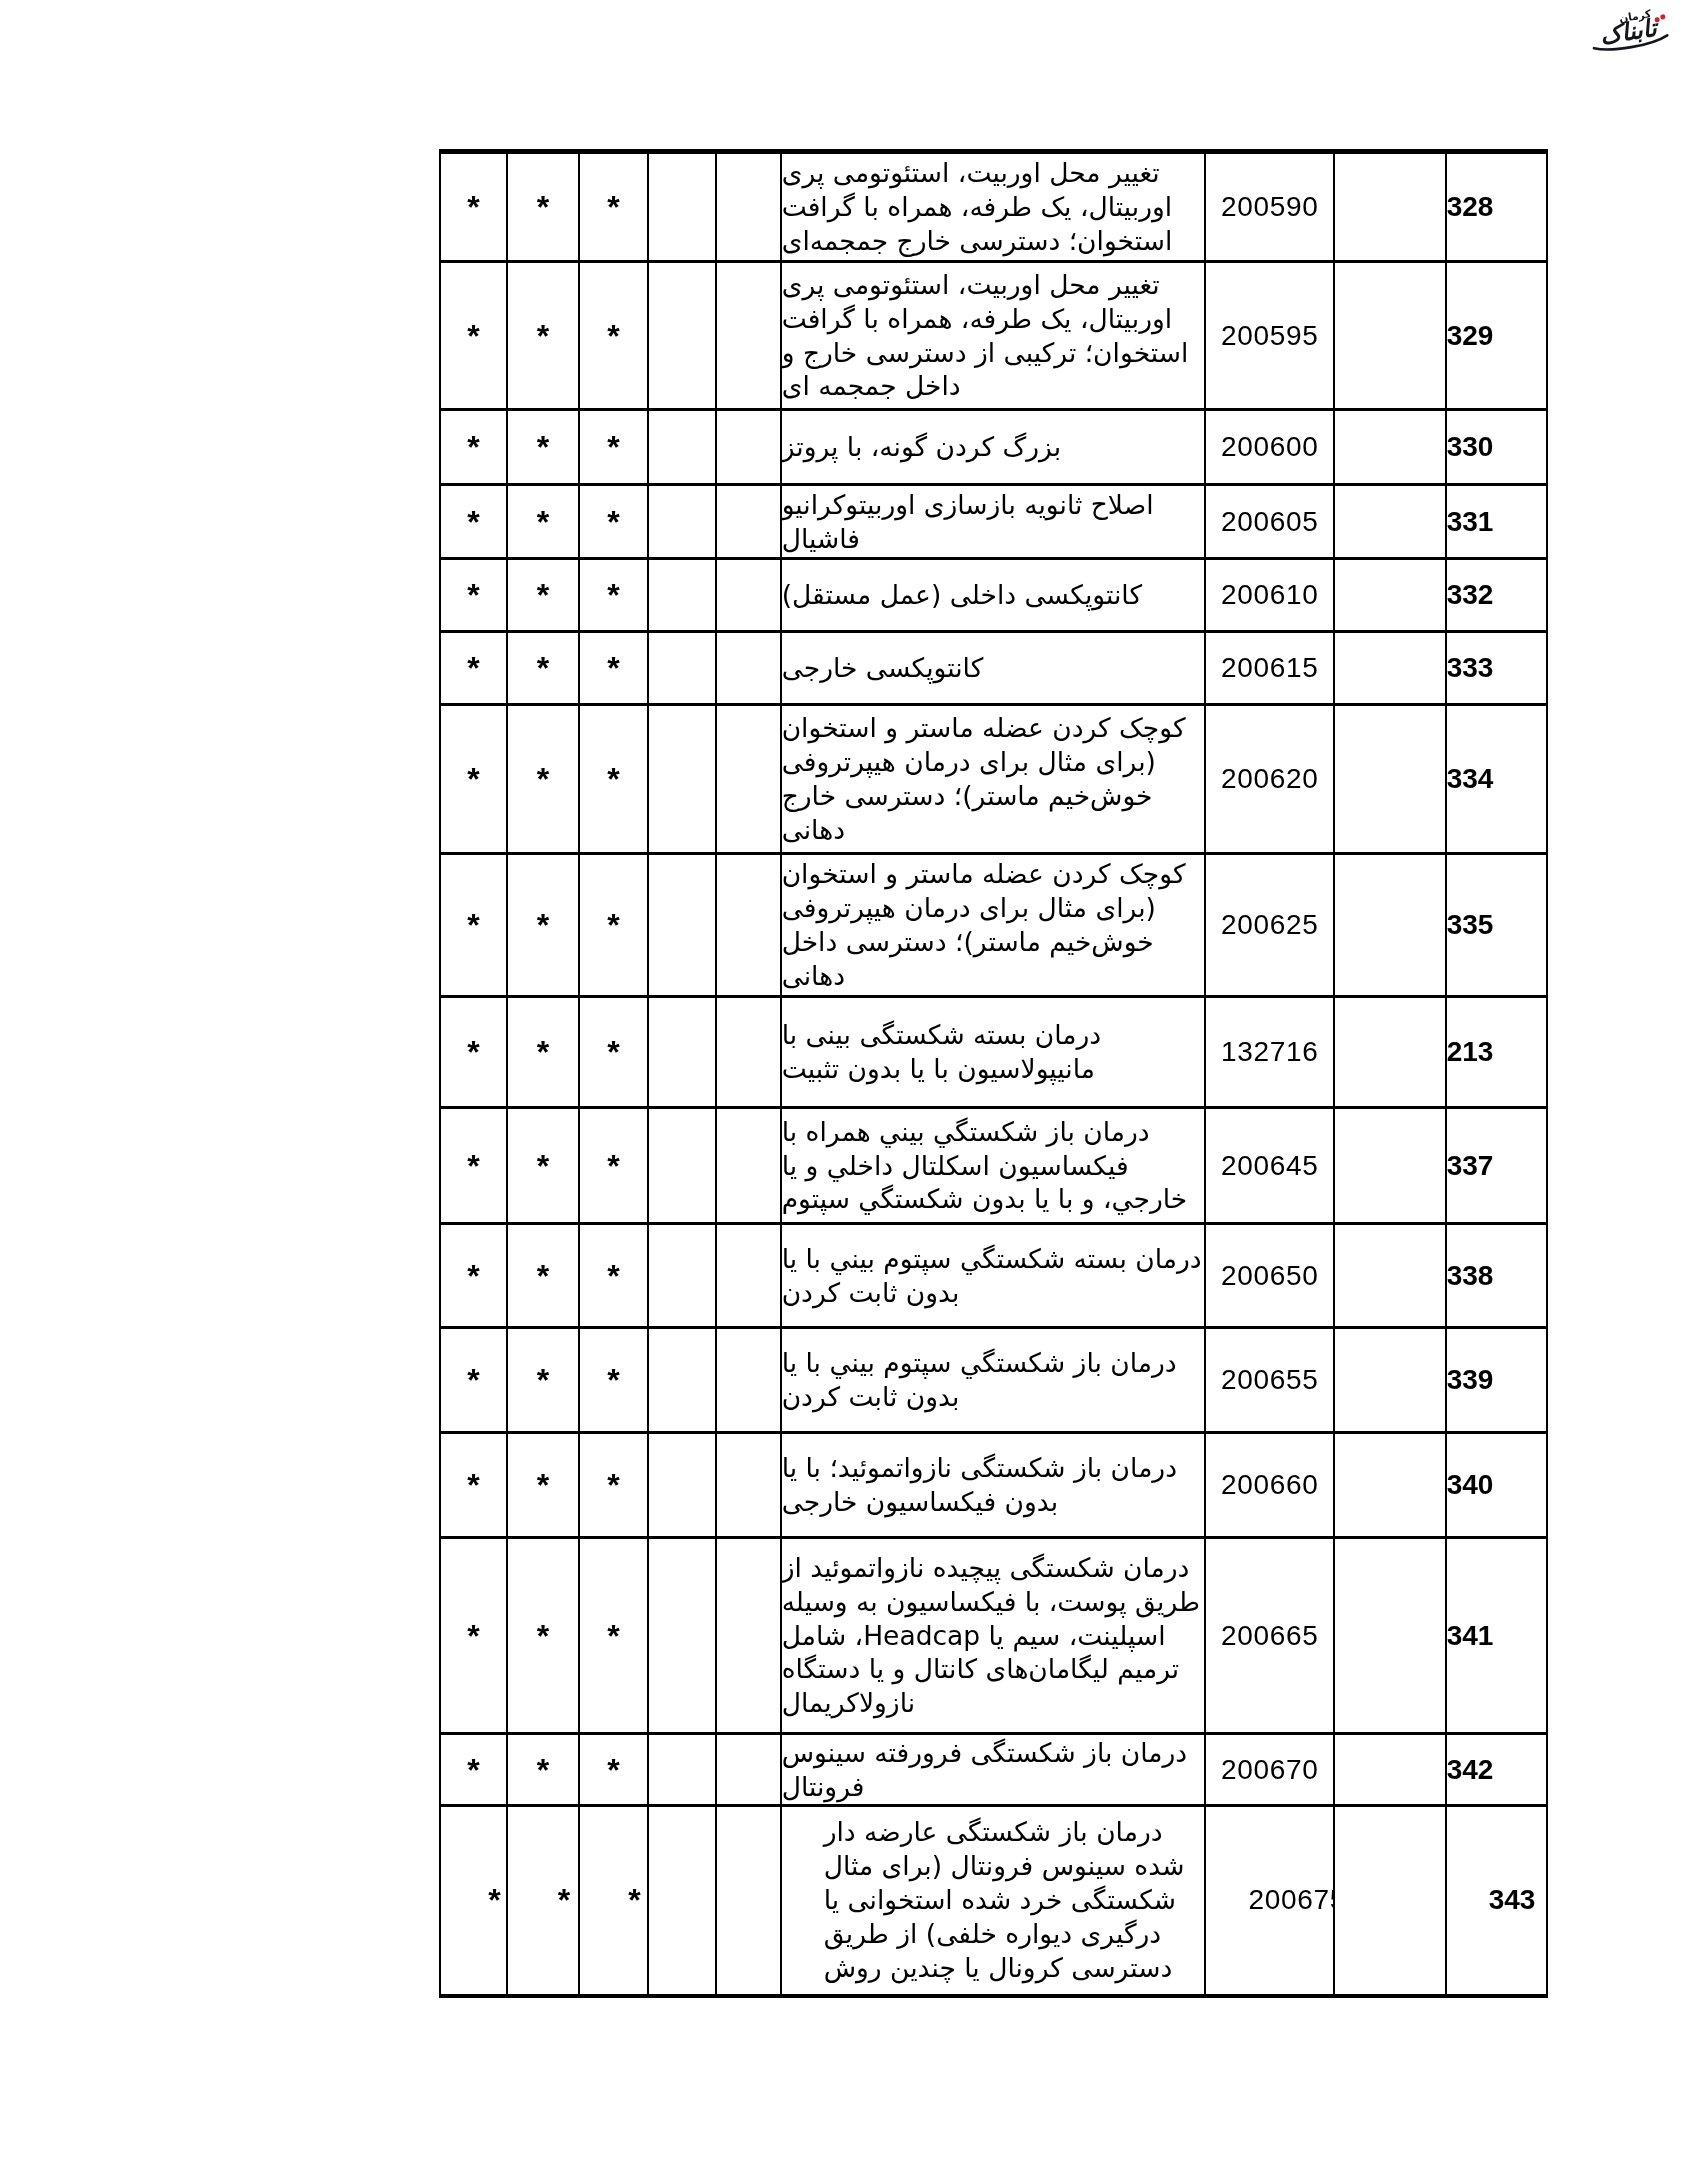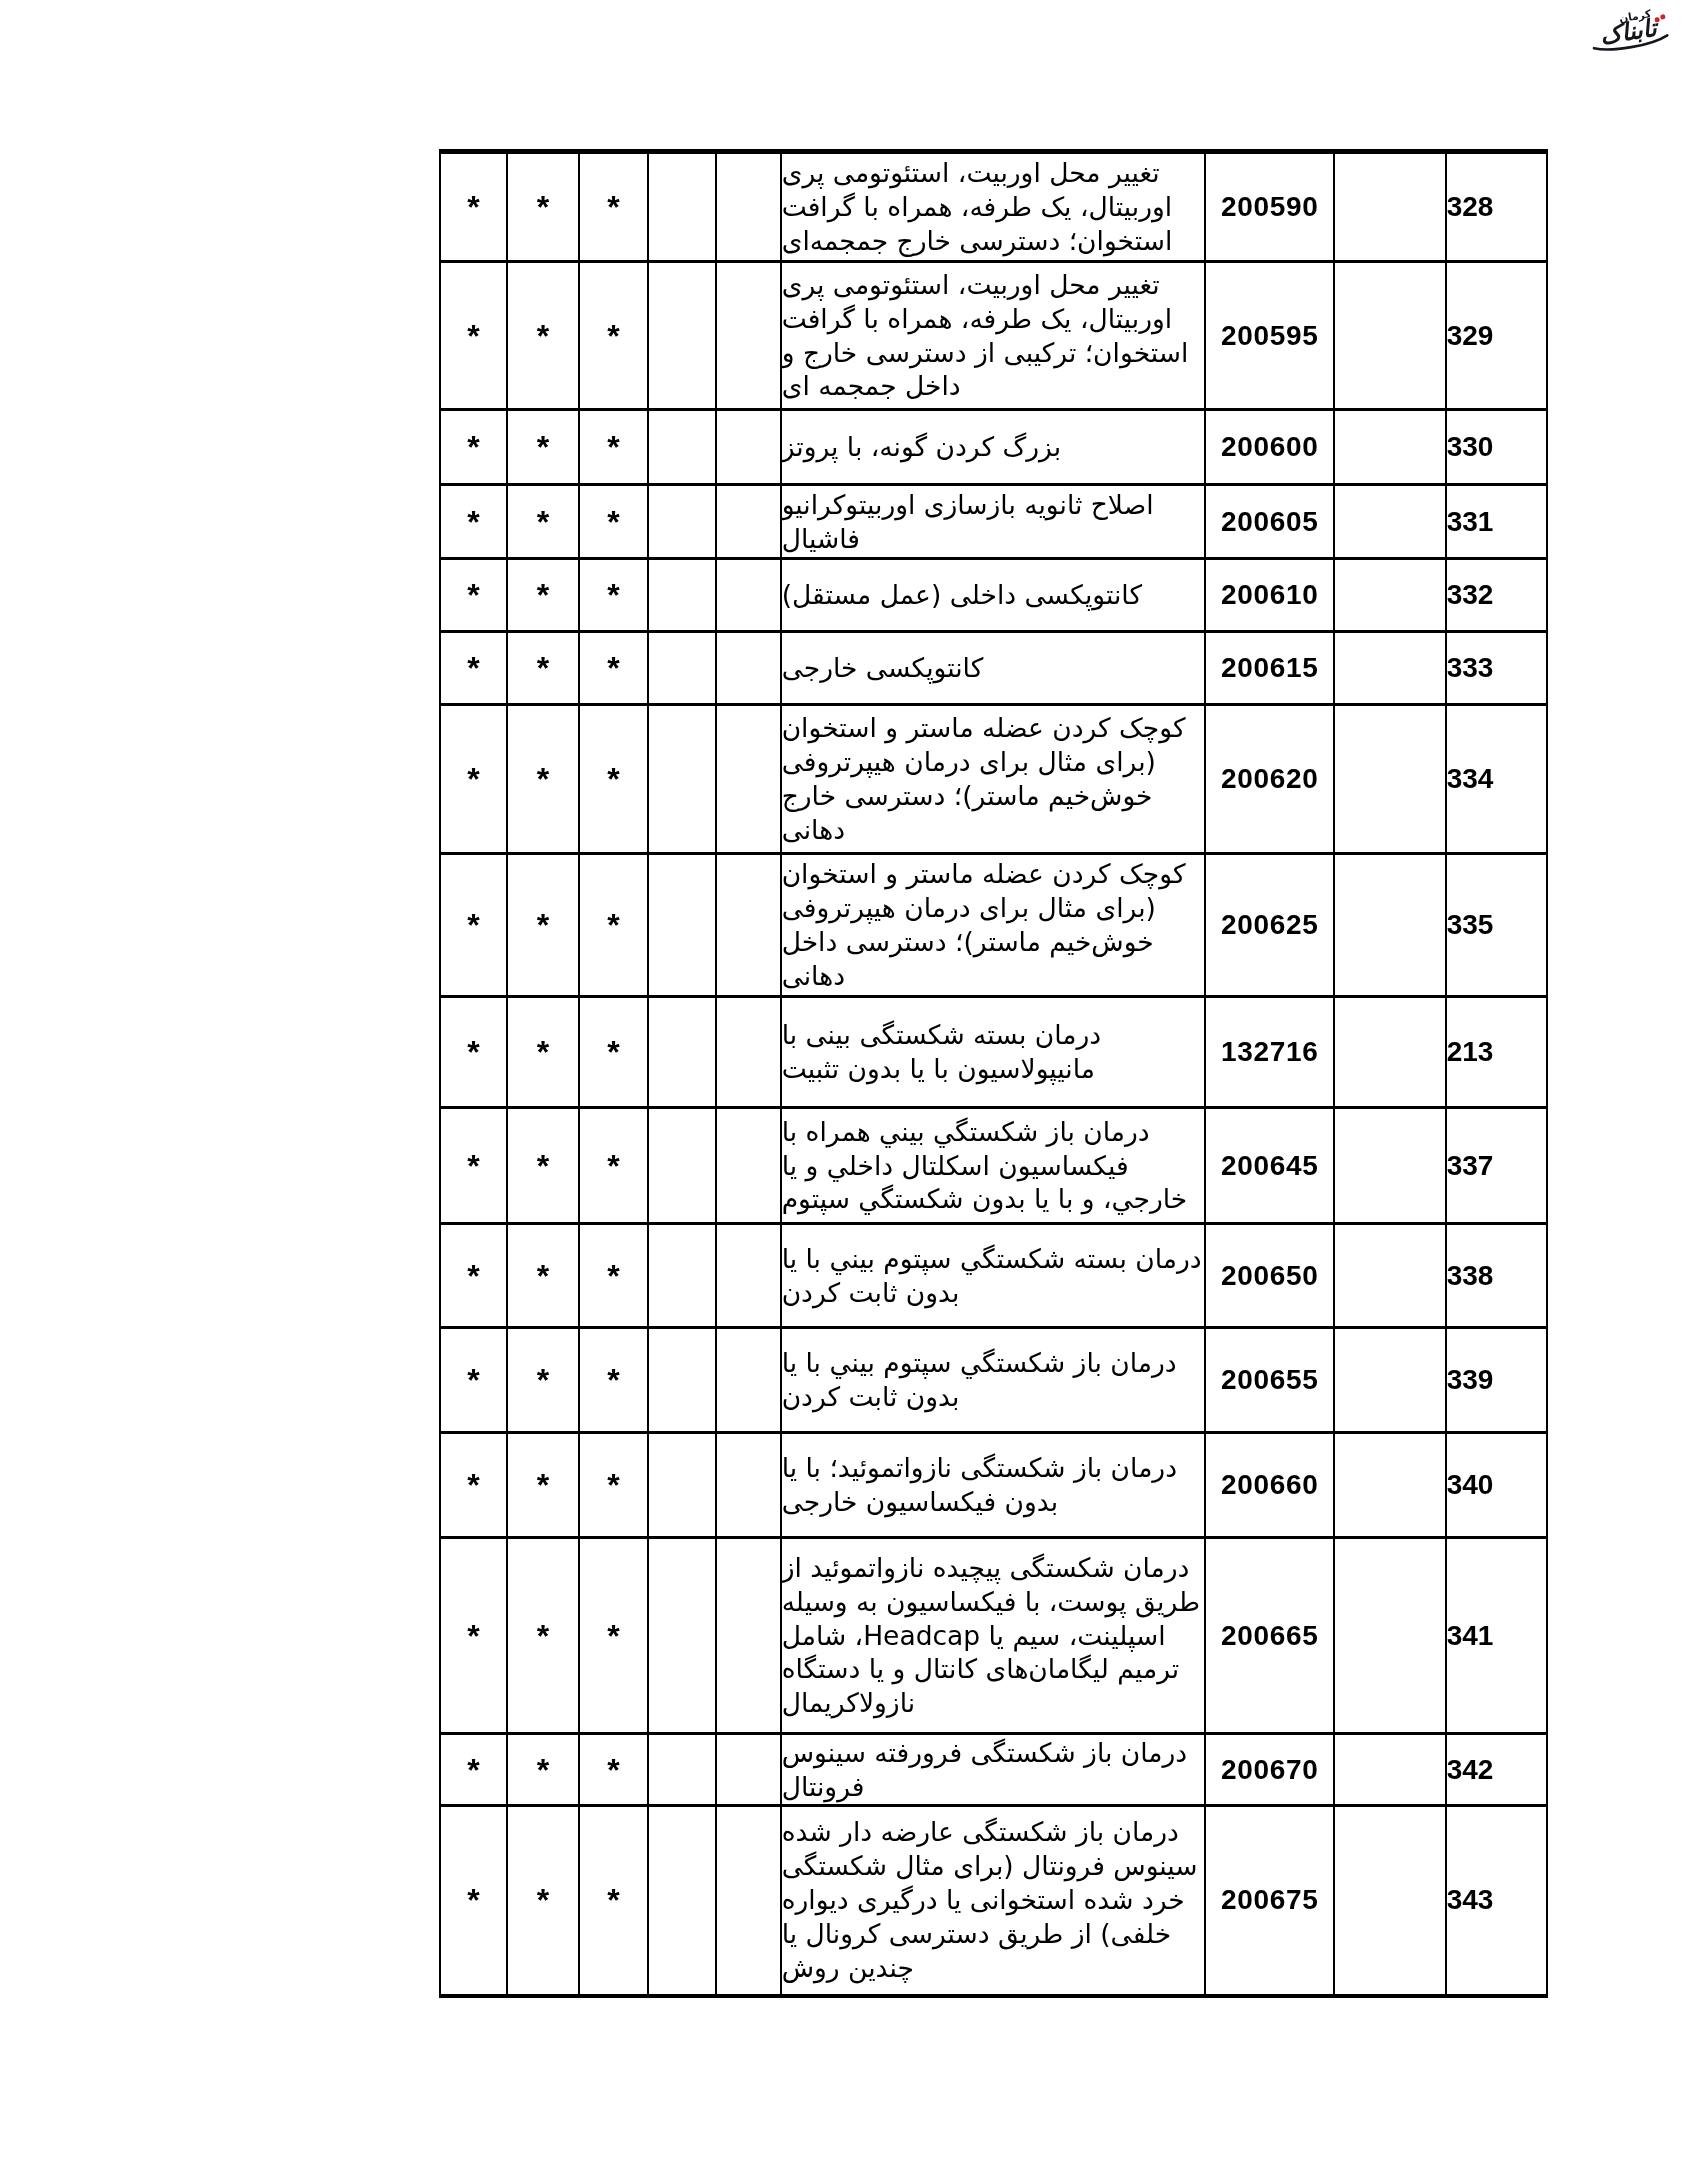--- a/index.html
+++ b/index.html
@@ -60,35 +60,34 @@
   table.codes td{
     border:2.6px solid #000;
     border-top-width:3.3px;
     border-bottom-width:3.3px;
     vertical-align:middle;
     padding:0;
     overflow:hidden;
     background:#fff;
   }
   table.codes tr:first-child td{ border-top-width:5.3px; }
-  table.codes tr:last-child td{ border-bottom-width:4px; }
+  table.codes tr:last-child td{ border-bottom-width:4px;padding-left:42px; }
 
   td.c-num{
     font-family:"Liberation Sans", sans-serif;
     font-size:28px;
     font-weight:bold;
     text-align:left;
   }
   td.c-code{
     font-family:"Liberation Sans", sans-serif;
     font-size:28px;
     text-align:center;
     direction:ltr;
     letter-spacing:0.7px;
-    font-weight:bold;
   }
   td.c-desc{
     font-size:26.5px;
     line-height:1.28;
     text-align:left;
     direction:rtl;
     padding:6.6px 5.3px 6.6px 9.3px;
   }
   td.c-star{
     font-family:"Liberation Sans", sans-serif;

